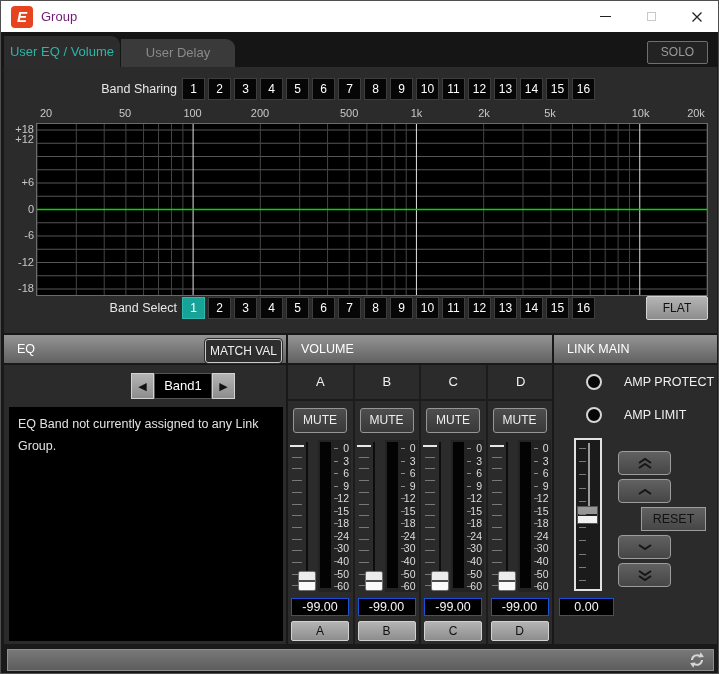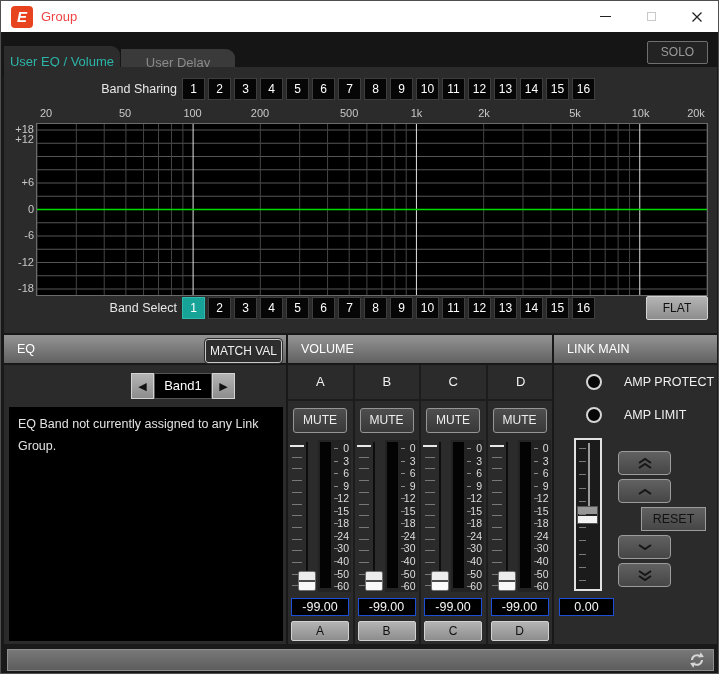--- a/index.html
+++ b/index.html
@@ -3,27 +3,27 @@
 <meta charset="utf-8">
 <style>
   * { box-sizing: border-box; margin: 0; padding: 0; }
   html,body { width:719px; height:674px; background:#191919; font-family:"Liberation Sans",sans-serif; }
   #window { position:relative; width:719px; height:674px; background:#191919; border:1px solid #4f4f4f; overflow:hidden; }
   .abs { position:absolute; }
 
   
   .titlebar { left:0; top:0; width:717px; height:31px; background:#ffffff; }
   .app-logo { left:10px; top:5px; width:22px; height:22px; background:#e8431f; border-radius:4px; color:#fff; font-weight:bold; font-style:italic; font-size:15px; text-align:center; line-height:21px; }
-  .win-title { left:40px; top:0; height:31px; line-height:31px; font-size:13px; color:#ef4444; }
+  .win-title { left:40px; top:0; height:31px; line-height:31px; font-size:13px; color:#701a75; }
   .win-btn { top:0; width:46px; height:31px; display:flex; align-items:center; justify-content:center; }
   .min-glyph { width:11px; height:1px; background:#222; }
   .max-glyph { width:9px; height:9px; border:1px solid #c9c9c9; }
 
   
-  .tabbar { left:1px; top:31px; width:717px; height:45px; background:#151515; }
+  .tabbar { left:1px; top:31px; width:717px; height:35px; background:#151515; }
   .tab { position:absolute; bottom:0; border-top-right-radius:9px; font-size:13px; text-align:center; }
   .tab-active { left:2px; width:116px; height:31px; line-height:31px; background:#2c2c2c; color:#2cb5a8; }
   .tab-inactive { left:119px; width:114px; height:28px; line-height:28px; background:#3a3a3a; color:#8a8a8a; }
   .solo-btn { left:645px; top:9px; width:61px; height:23px; background:#232323; border:1px solid #6f6f6f; border-radius:2px; color:#9a9a9a; font-size:12px; text-align:center; line-height:21px; }
 
   
   .content { left:3px; top:66px; width:713px; height:577px; background:#2b2b2b; }
 
   .row-label { font-size:12.5px; color:#e8e8e8; text-align:right; width:80px; height:22px; line-height:22px; }
   .band-strip { display:flex; gap:3px; }
@@ -133,21 +133,21 @@
       </div>
 
     <div class="abs" style="left:32px; top:40px; width:672px; height:14px;" id="freq-labels">
         <div class="freq-label" style="left: 10px;">20</div>
         <div class="freq-label" style="left: 89.1386px;">50</div>
         <div class="freq-label" style="left: 156.569px;">100</div>
         <div class="freq-label" style="left: 224px;">200</div>
         <div class="freq-label" style="left: 313.139px;">500</div>
         <div class="freq-label" style="left: 380.569px;">1k</div>
         <div class="freq-label" style="left: 448px;">2k</div>
-        <div class="freq-label" style="left: 539px;">5k</div>
+        <div class="freq-label" style="left: 514px;">5k</div>
         <div class="freq-label" style="left: 604.569px;">10k</div>
         <div class="freq-label" style="left: 660px;">20k</div>
       </div>
     <div class="abs" style="left:0; top:56px; width:30px; height:173px;" id="db-labels">
         <div class="db-label" style="top: 6px;">+18</div>
         <div class="db-label" style="top: 16px;">+12</div>
         <div class="db-label" style="top: 59px;">+6</div>
         <div class="db-label" style="top: 85.5px;">0</div>
         <div class="db-label" style="top: 112px;">-6</div>
         <div class="db-label" style="top: 138.5px;">-12</div>

